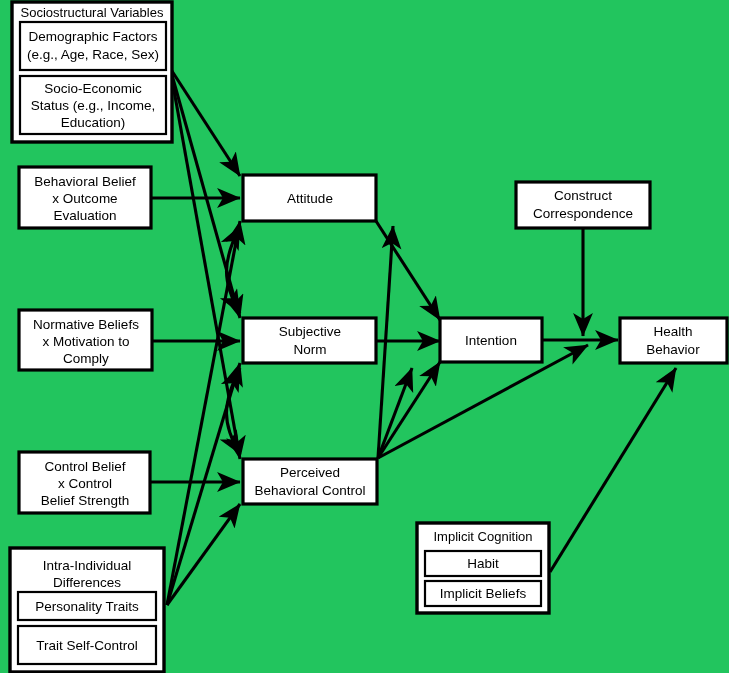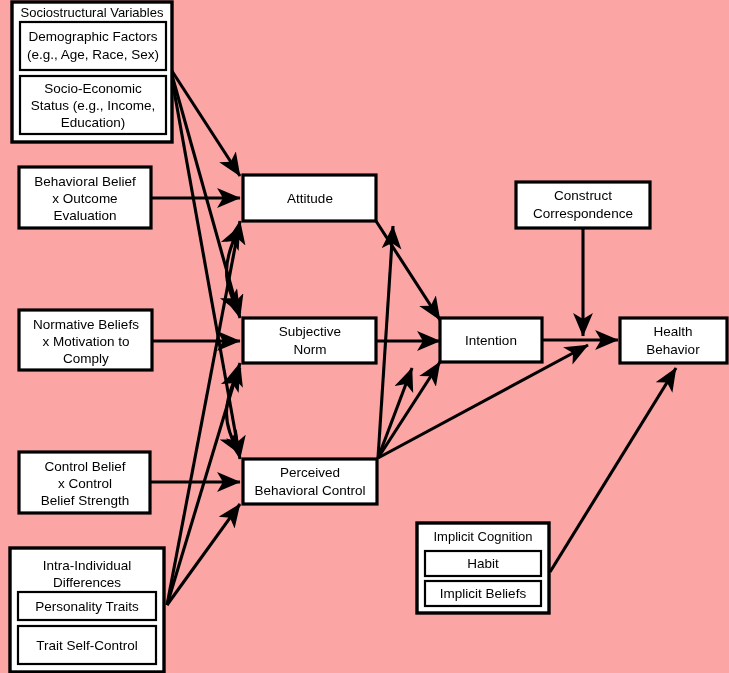--- a/index.html
+++ b/index.html
@@ -8,21 +8,21 @@
     padding: 0;
     background: #ffffff;
   }
   body {
     font-family: "Liberation Sans", sans-serif;
   }
   #diagram-root {
     position: relative;
     width: 729px;
     height: 673px;
-    background: #fca5a5;
+    background: #22c55e;
     overflow: hidden;
   }
   svg.diagram-canvas {
     display: block;
     width: 729px;
     height: 673px;
   }
   .node-box {
     fill: #ffffff;
     stroke: #000000;

